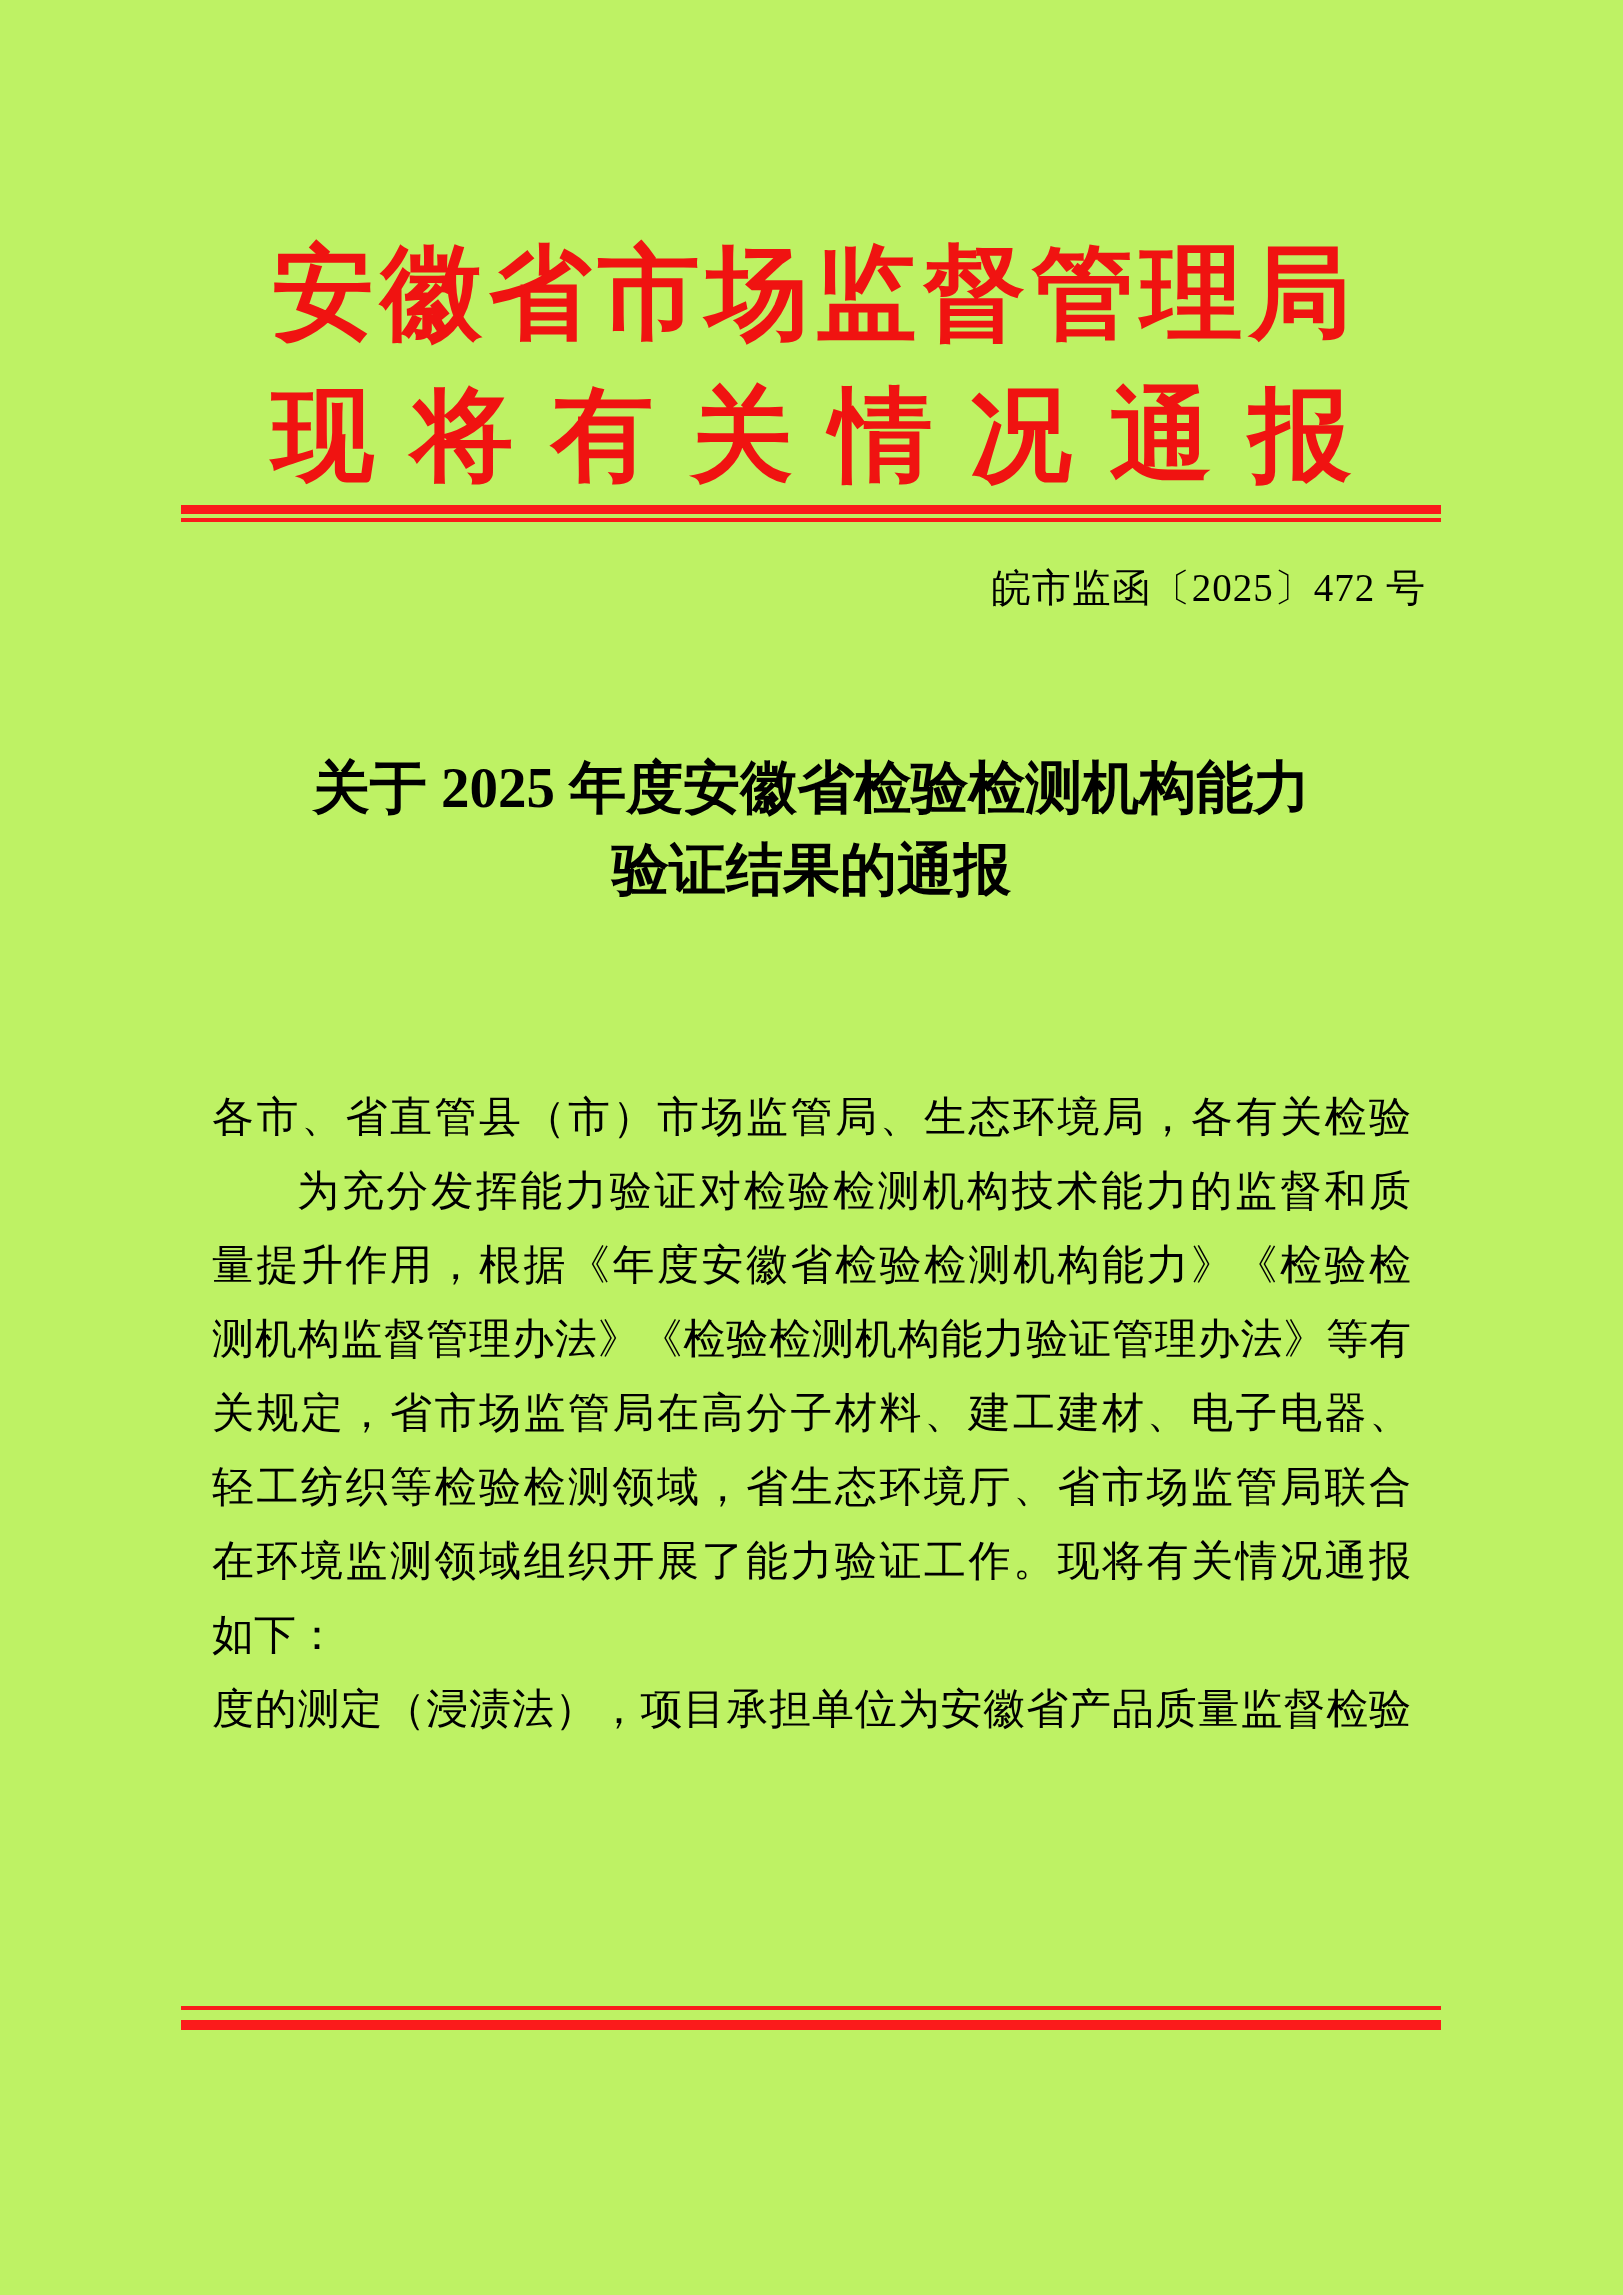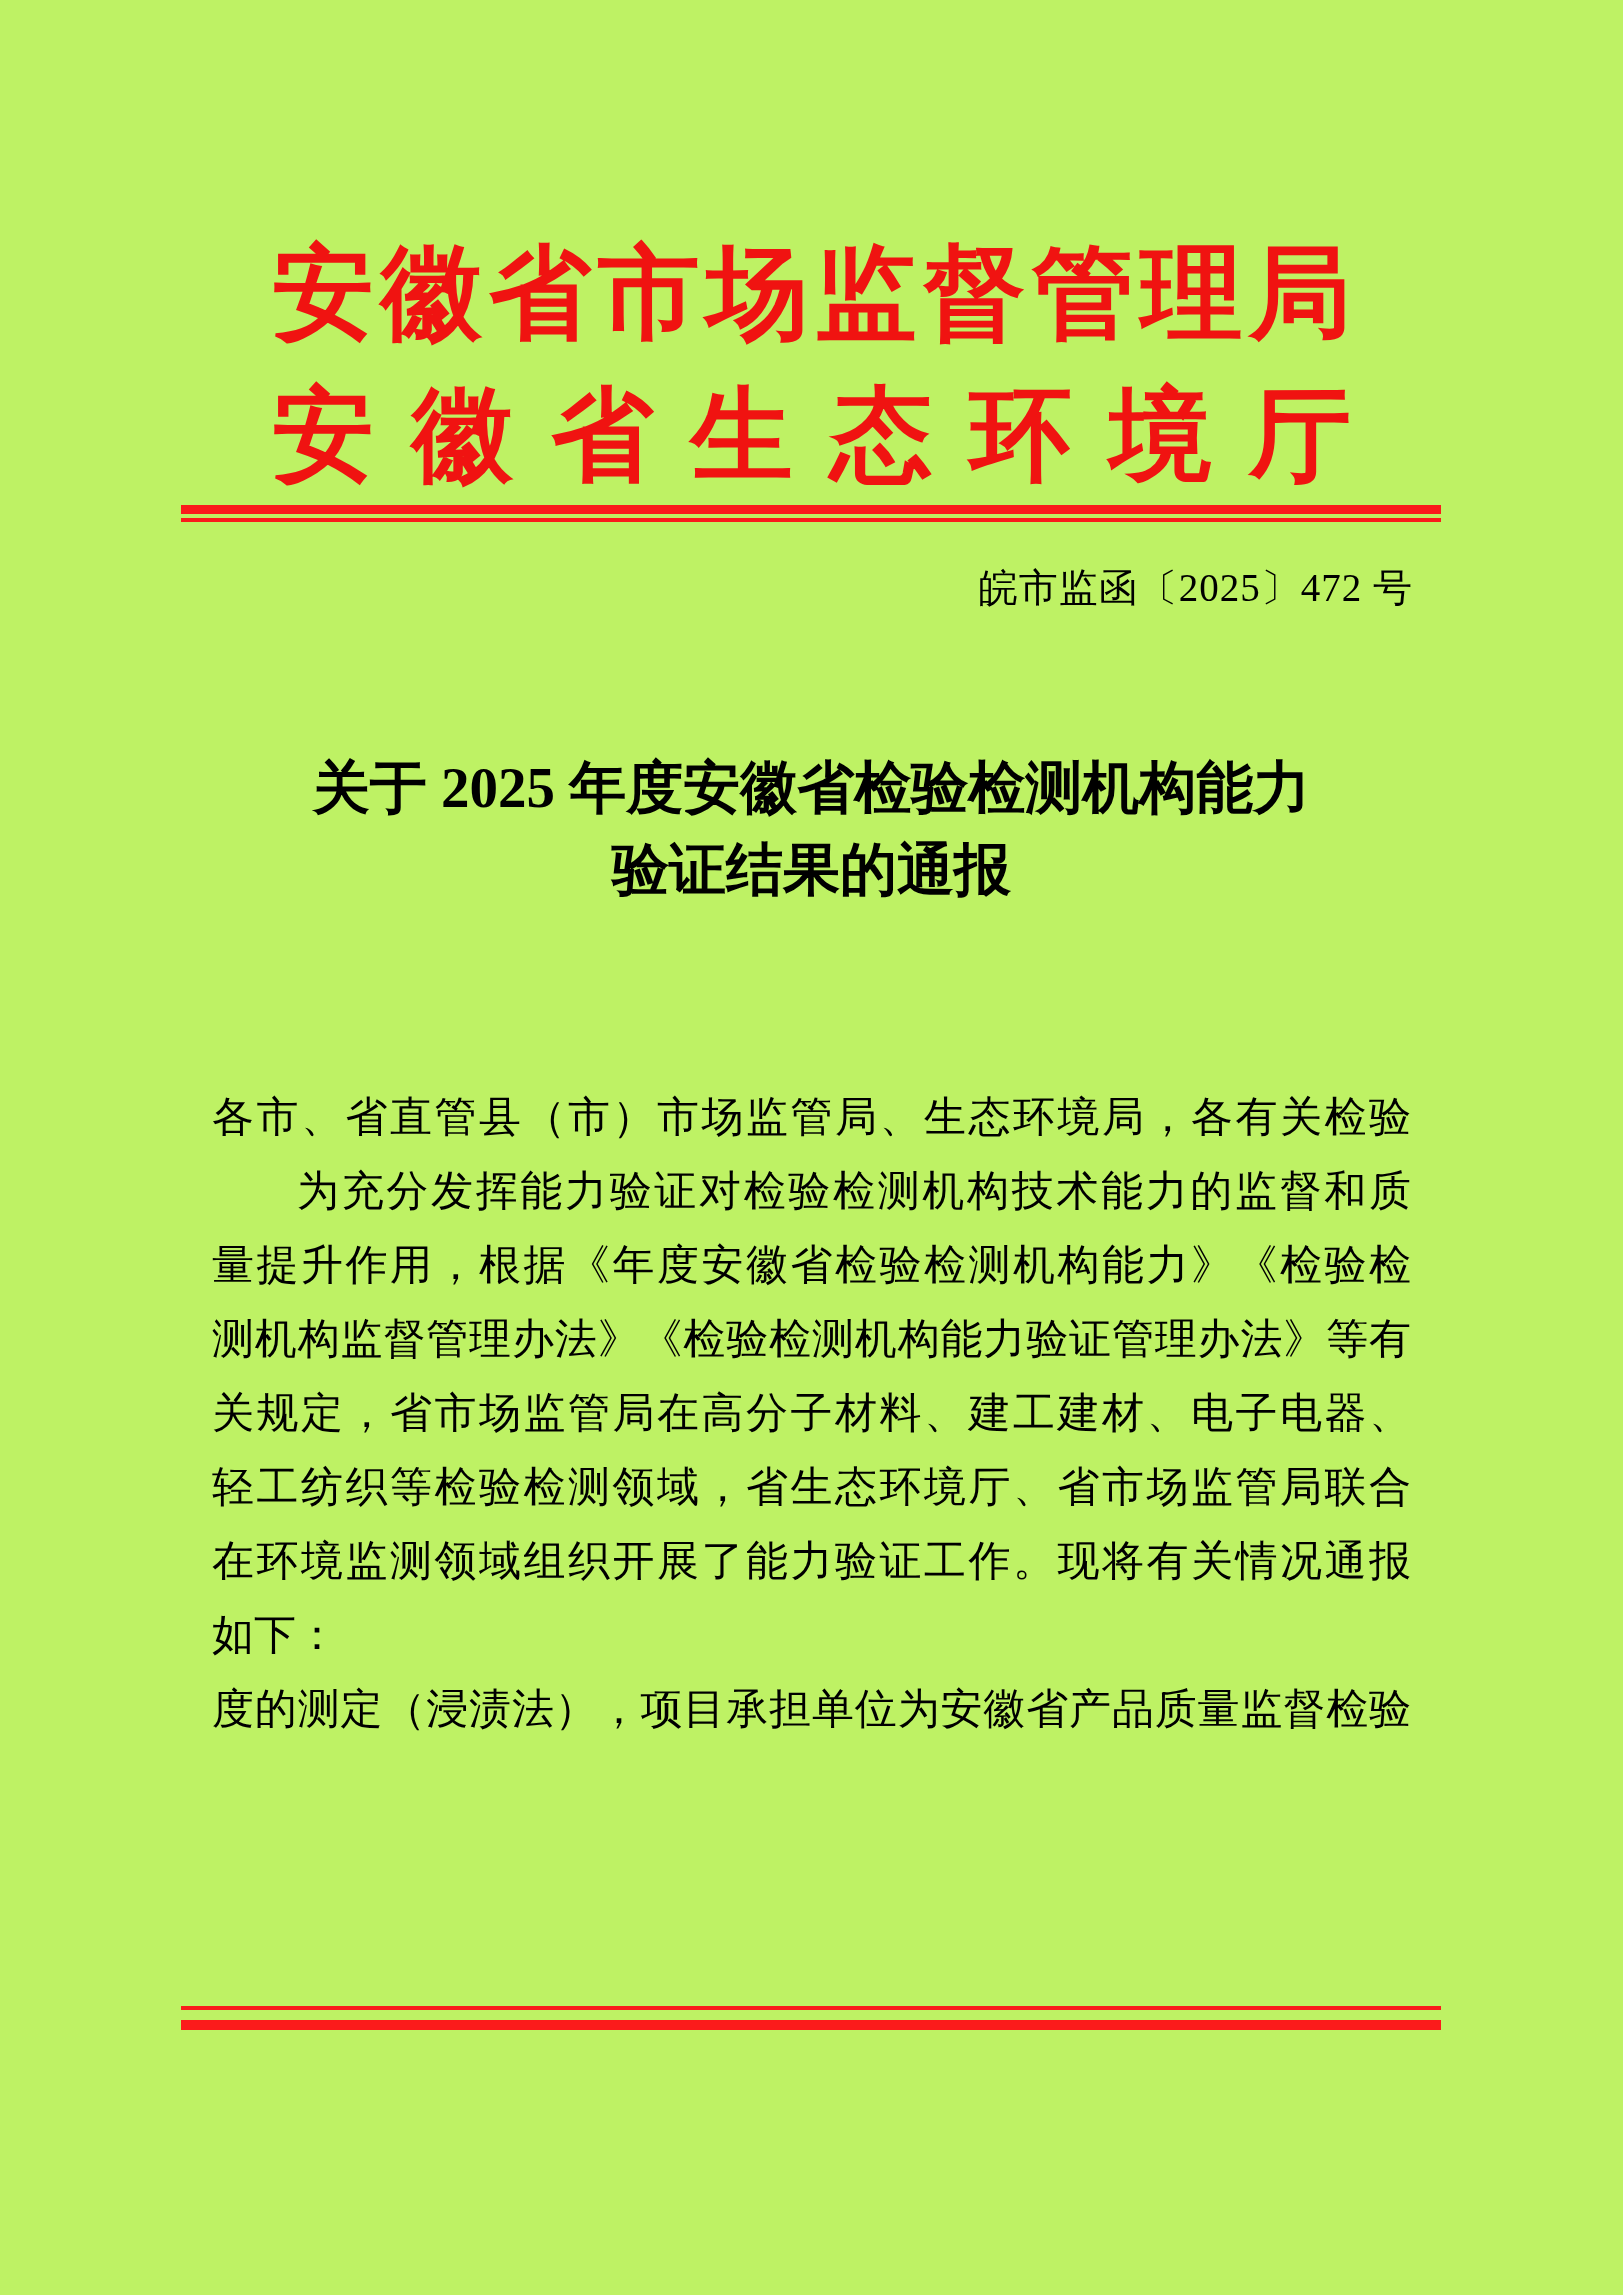--- a/index.html
+++ b/index.html
@@ -40,21 +40,21 @@
   }
   .rule-top-thick    { top: 505px;  height: 9.2px; }
   .rule-top-thin     { top: 518px; height: 3.6px;  }
   .rule-bottom-thin  { top: 2006px; height: 3.6px;  }
   .rule-bottom-thick { top: 2020px; height: 10.2px; }
 
   
   .docnum {
     position: absolute;
     top: 562px;
-    right: 210px;
+    right: 197px;
     font-size: 39px;
     line-height: 51px;
     letter-spacing: 1px;
     white-space: nowrap;
   }
 
   
   .title {
     position: absolute;
     top: 747px;
@@ -90,21 +90,21 @@
     font-family: "DejaVu Sans", "Liberation Sans", sans-serif;
     font-weight: bold;
   }
 </style>
 </head>
 <body>
 
 <div class="page">
 
   <div class="hdr hdr1">安徽省市场监督管理局</div>
-  <div class="hdr hdr2">安徽省生态环境厅</div>
+  <div class="hdr hdr2">现将有关情况通报</div>
 
   <div class="rule rule-top-thick"></div>
   <div class="rule rule-top-thin"></div>
 
   <div class="docnum">皖市监函〔2025〕472 号</div>
 
   <div class="title">
     <div>关于 2025 年度安徽省检验检测机构能力</div>
     <div>验证结果的通报</div>
   </div>

